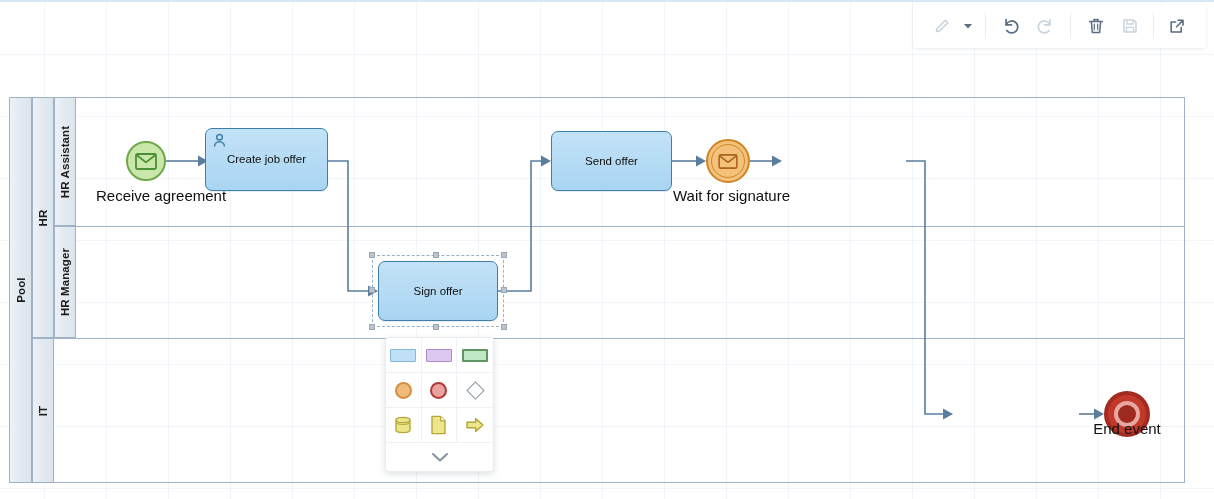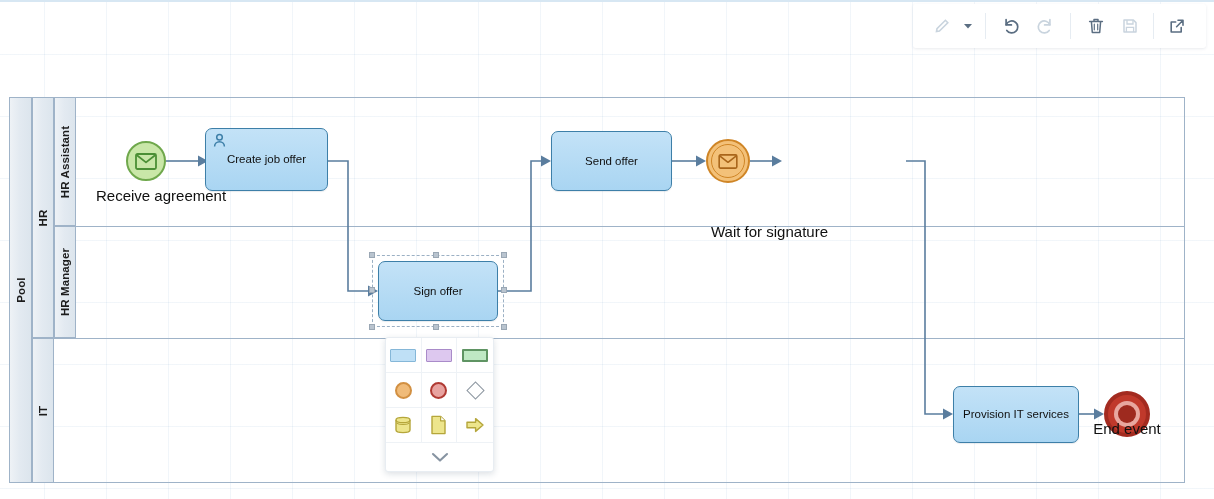--- a/index.html
+++ b/index.html
@@ -291,26 +291,23 @@
     <span class="tlabel">Send offer</span>
   </div>
 
   <div class="event ev-inter" style="left:706px;top:139px;width:44px;height:44px;">
     <span class="ring"></span>
     <svg width="20" height="15" viewBox="0 0 22 17" style="position:relative;">
       <rect x="1" y="1" width="20" height="15" rx="1.5" fill="none" stroke="#a9651a" stroke-width="1.8"></rect>
       <path d="M1.6 2 L11 9.4 L20.4 2" fill="none" stroke="#a9651a" stroke-width="1.8" stroke-linejoin="round"></path>
     </svg>
   </div>
-  <div class="ev-label" style="left:711px;top:187px;width:110px;margin-top:36px;">Wait for signature</div>
-
-
-  <div class="task" style="left:953px;top:386px;width:126px;height:57px;">
-    <span class="tlabel">Provision IT services</span>
-  </div>
+  <div class="ev-label" style="left:673px;top:187px;width:110px;">Wait for signature</div>
+
+
 
   <div class="event ev-end" style="left:1104px;top:391px;width:46px;height:46px;">
     <span class="core"></span>
   </div>
   <div class="ev-label" style="left:1082px;top:420px;width:90px;">End event</div>
 
   <div class="palette">
     <div class="pal-grid">
       <div class="pal-cell">
         <span class="sw-rect sw-blue"></span>

